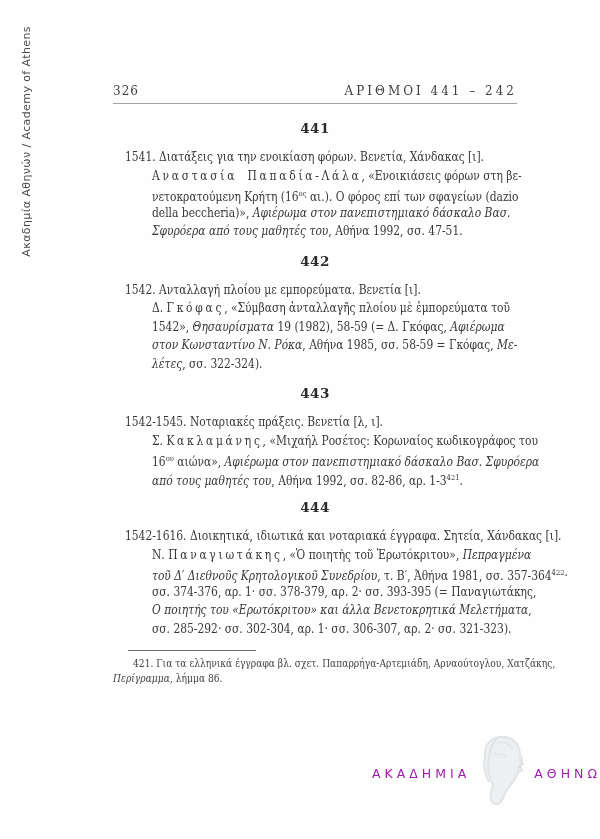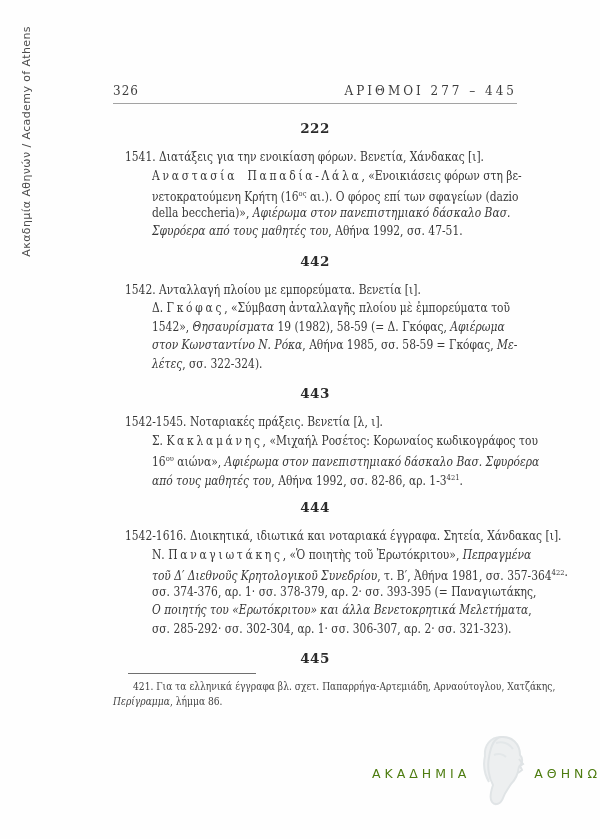--- a/index.html
+++ b/index.html
@@ -26,40 +26,40 @@
   .sp{letter-spacing:3.2px;word-spacing:5px;}
   .sup{font-size:8px;vertical-align:4.5px;letter-spacing:0;}
   
   .fn-rule{width:128px;border-top:1px solid #6f6f6f;margin:7px 0 5px 15px;height:0;}
   .fline{white-space:nowrap;font-size:10.4px;line-height:15px;height:15px;
         transform:scaleX(0.88);transform-origin:0 50%;color:#424242;}
   .fline.find{margin-left:20px;}
   
   .watermark{position:absolute;left:372px;top:733px;width:220px;display:flex;
         align-items:center;font-family:"DejaVu Sans",sans-serif;
-        color:#4d7c0f;user-select:none;}
+        color:#a21caf;user-select:none;}
   .wm-text{font-size:12.5px;letter-spacing:4px;font-weight:500;white-space:nowrap;}
   .wm-head{flex:0 0 auto;margin:0 6px;}
 </style>
 </head>
 <body>
 
 <div class="page">
 
   <div class="side-label">Ακαδημία Αθηνών / Academy of Athens</div>
 
   <div class="content">
     <div class="header">
       <span class="pageno">326</span>
-      <span class="running-title">ΑΡΙΘΜΟΙ 277 – 445</span>
+      <span class="running-title">ΑΡΙΘΜΟΙ 441 – 242</span>
     </div>
 
     <div id="sections">
         <div>
-          <div class="sec-head">222</div>
+          <div class="sec-head">441</div>
           <div class="entry">
             <div class="line"><span class="">1541. Διατάξεις για την ενοικίαση φόρων. Βενετία, Χάνδακας [ι].</span></div>
             <div class="line cont"><span class="sp">Αναστασία Παπαδία-Λάλα</span><span class="">, «Ενοικιάσεις φόρων στη βε-</span></div>
             <div class="line cont"><span class="">νετοκρατούμενη Κρήτη (16</span><span class="sup">ος</span><span class=""> αι.). Ο φόρος επί των σφαγείων (dazio</span></div>
             <div class="line cont"><span class="">della beccheria)», </span><span class="i">Αφιέρωμα στον πανεπιστημιακό δάσκαλο Βασ.</span></div>
             <div class="line cont"><span class="i">Σφυρόερα από τους μαθητές του</span><span class="">, Αθήνα 1992, σσ. 47-51.</span></div>
           </div>
         </div>
         <div>
           <div class="sec-head">442</div>
@@ -85,21 +85,20 @@
           <div class="entry">
             <div class="line"><span class="">1542-1616. Διοικητικά, ιδιωτικά και νοταριακά έγγραφα. Σητεία, Χάνδακας [ι].</span></div>
             <div class="line cont"><span class="">Ν. </span><span class="sp">Παναγιωτάκης</span><span class="">, «Ὁ ποιητὴς τοῦ Ἐρωτόκριτου», </span><span class="i">Πεπραγμένα</span></div>
             <div class="line cont"><span class="i">τοῦ Δ′ Διεθνοῦς Κρητολογικοῦ Συνεδρίου</span><span class="">, τ. Β′, Ἀθήνα 1981, σσ. 357-364</span><span class="sup">422</span><span class="">·</span></div>
             <div class="line cont"><span class="">σσ. 374-376, αρ. 1· σσ. 378-379, αρ. 2· σσ. 393-395 (= Παναγιωτάκης,</span></div>
             <div class="line cont"><span class="i">Ο ποιητής του «Ερωτόκριτου» και άλλα Βενετοκρητικά Μελετήματα</span><span class="">,</span></div>
             <div class="line cont"><span class="">σσ. 285-292· σσ. 302-304, αρ. 1· σσ. 306-307, αρ. 2· σσ. 321-323).</span></div>
           </div>
         </div>
         <div>
-          <div class="sec-head">445</div>
         </div>
       </div>
 
     <div class="fn-rule"></div>
     <div id="footnotes">
         <div>
           <div class="fline find"><span class="">421. Για τα ελληνικά έγγραφα βλ. σχετ. Παπαρρήγα-Αρτεμιάδη, Αρναούτογλου, Χατζάκης,</span></div>
           <div class="fline"><span class="i">Περίγραμμα</span><span class="">, λήμμα 86.</span></div>
         </div>
       </div>

